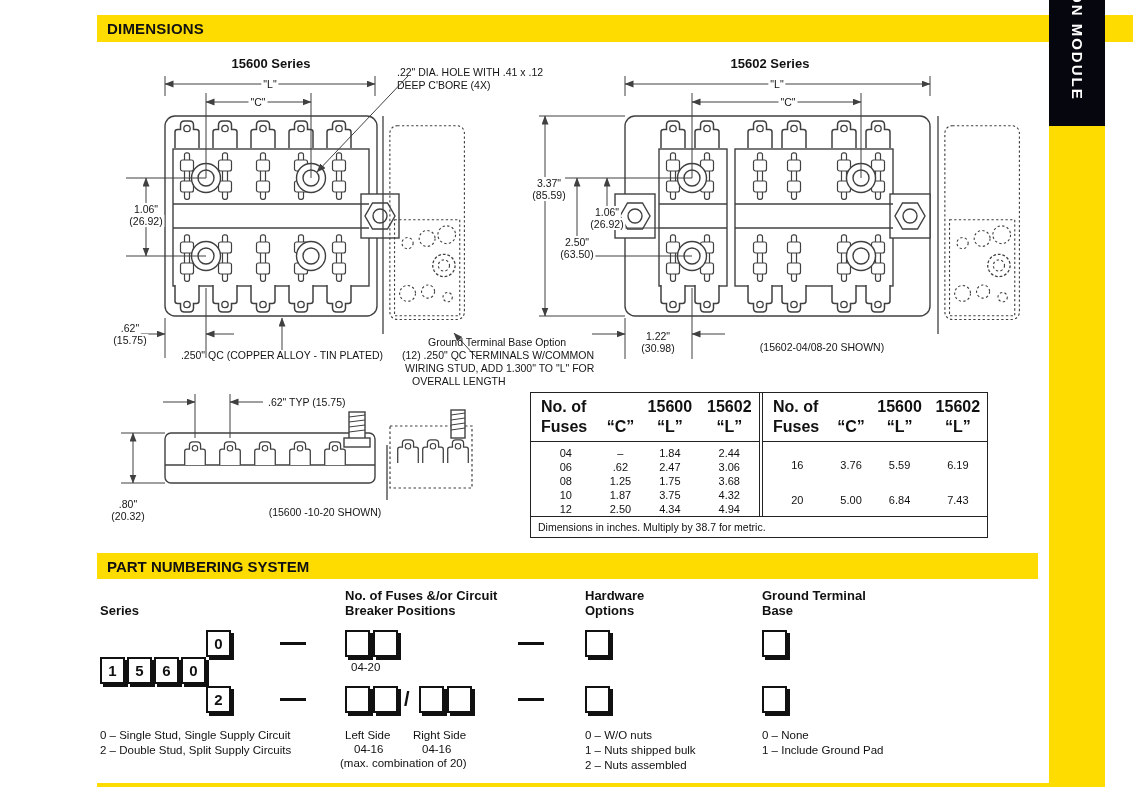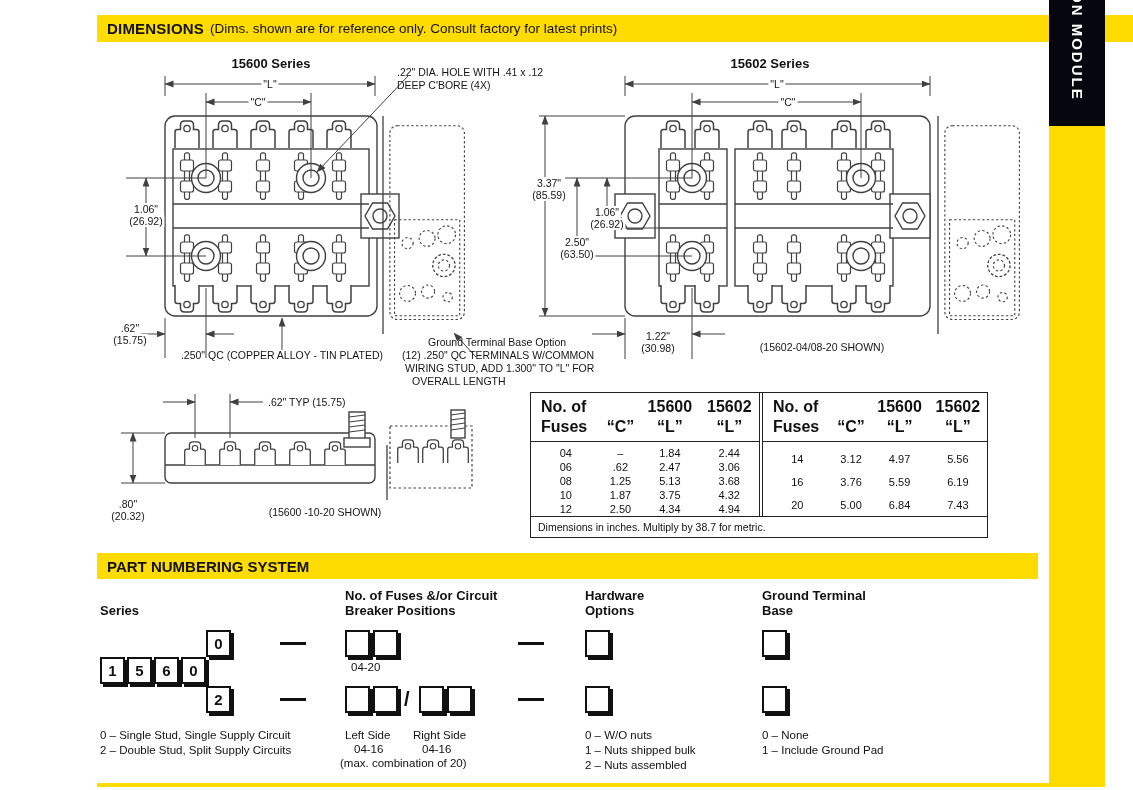--- a/index.html
+++ b/index.html
@@ -74,21 +74,20 @@
       <circle cx="60" cy="152" r="6" class="dsh"></circle>
       <circle cx="21" cy="182" r="8.5" class="dsh"></circle>
       <circle cx="43" cy="180" r="7" class="dsh"></circle>
       <circle cx="64" cy="186" r="5" class="dsh"></circle>
     </symbol>
   </defs>
 </svg>
 
 <div class="hdr-bar">
   <b>DIMENSIONS</b>
-  <span>(Dims. shown are for reference only. Consult factory for latest prints)</span>
 </div>
 <div class="vtab">
   <div>ON MODULE</div>
 </div>
 <div class="vband"></div>
 <div class="brule"></div>
 
 <div class="ttl" style="left:271px;top:56px;">15600 Series</div>
 <div class="ttl" style="left:770px;top:56px;">15602 Series</div>
 
@@ -347,21 +346,21 @@
           </tr>
           <tr>
             <td>06</td>
             <td>.62</td>
             <td>2.47</td>
             <td>3.06</td>
           </tr>
           <tr>
             <td>08</td>
             <td>1.25</td>
-            <td>5.13</td>
+            <td>1.75</td>
             <td>3.68</td>
           </tr>
           <tr>
             <td>10</td>
             <td>1.87</td>
             <td>3.75</td>
             <td>4.32</td>
           </tr>
           <tr>
             <td>12</td>
@@ -381,26 +380,20 @@
         </tr>
         <tr>
           <th class="lf">Fuses</th>
           <th>“C”</th>
           <th>“L”</th>
           <th>“L”</th>
         </tr>
       </thead>
       <tbody>
           <tr>
-            <td>14</td>
-            <td>3.12</td>
-            <td>4.97</td>
-            <td>5.56</td>
-          </tr>
-          <tr>
             <td>16</td>
             <td>3.76</td>
             <td>5.59</td>
             <td>6.19</td>
           </tr>
           <tr>
             <td>20</td>
             <td>5.00</td>
             <td>6.84</td>
             <td>7.43</td>

